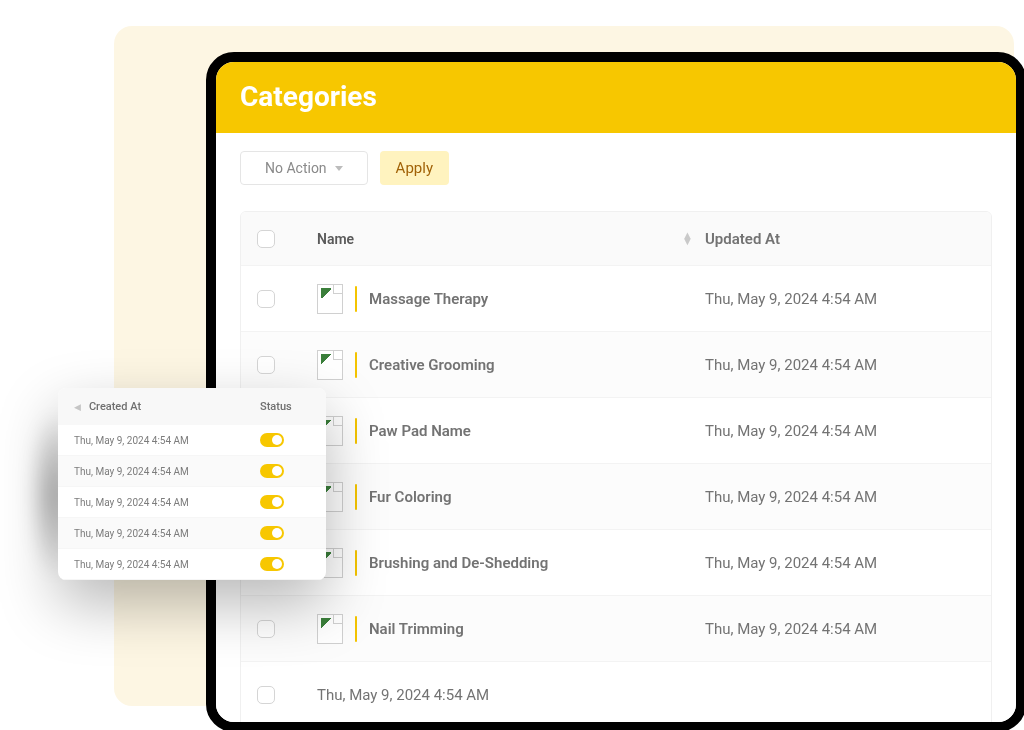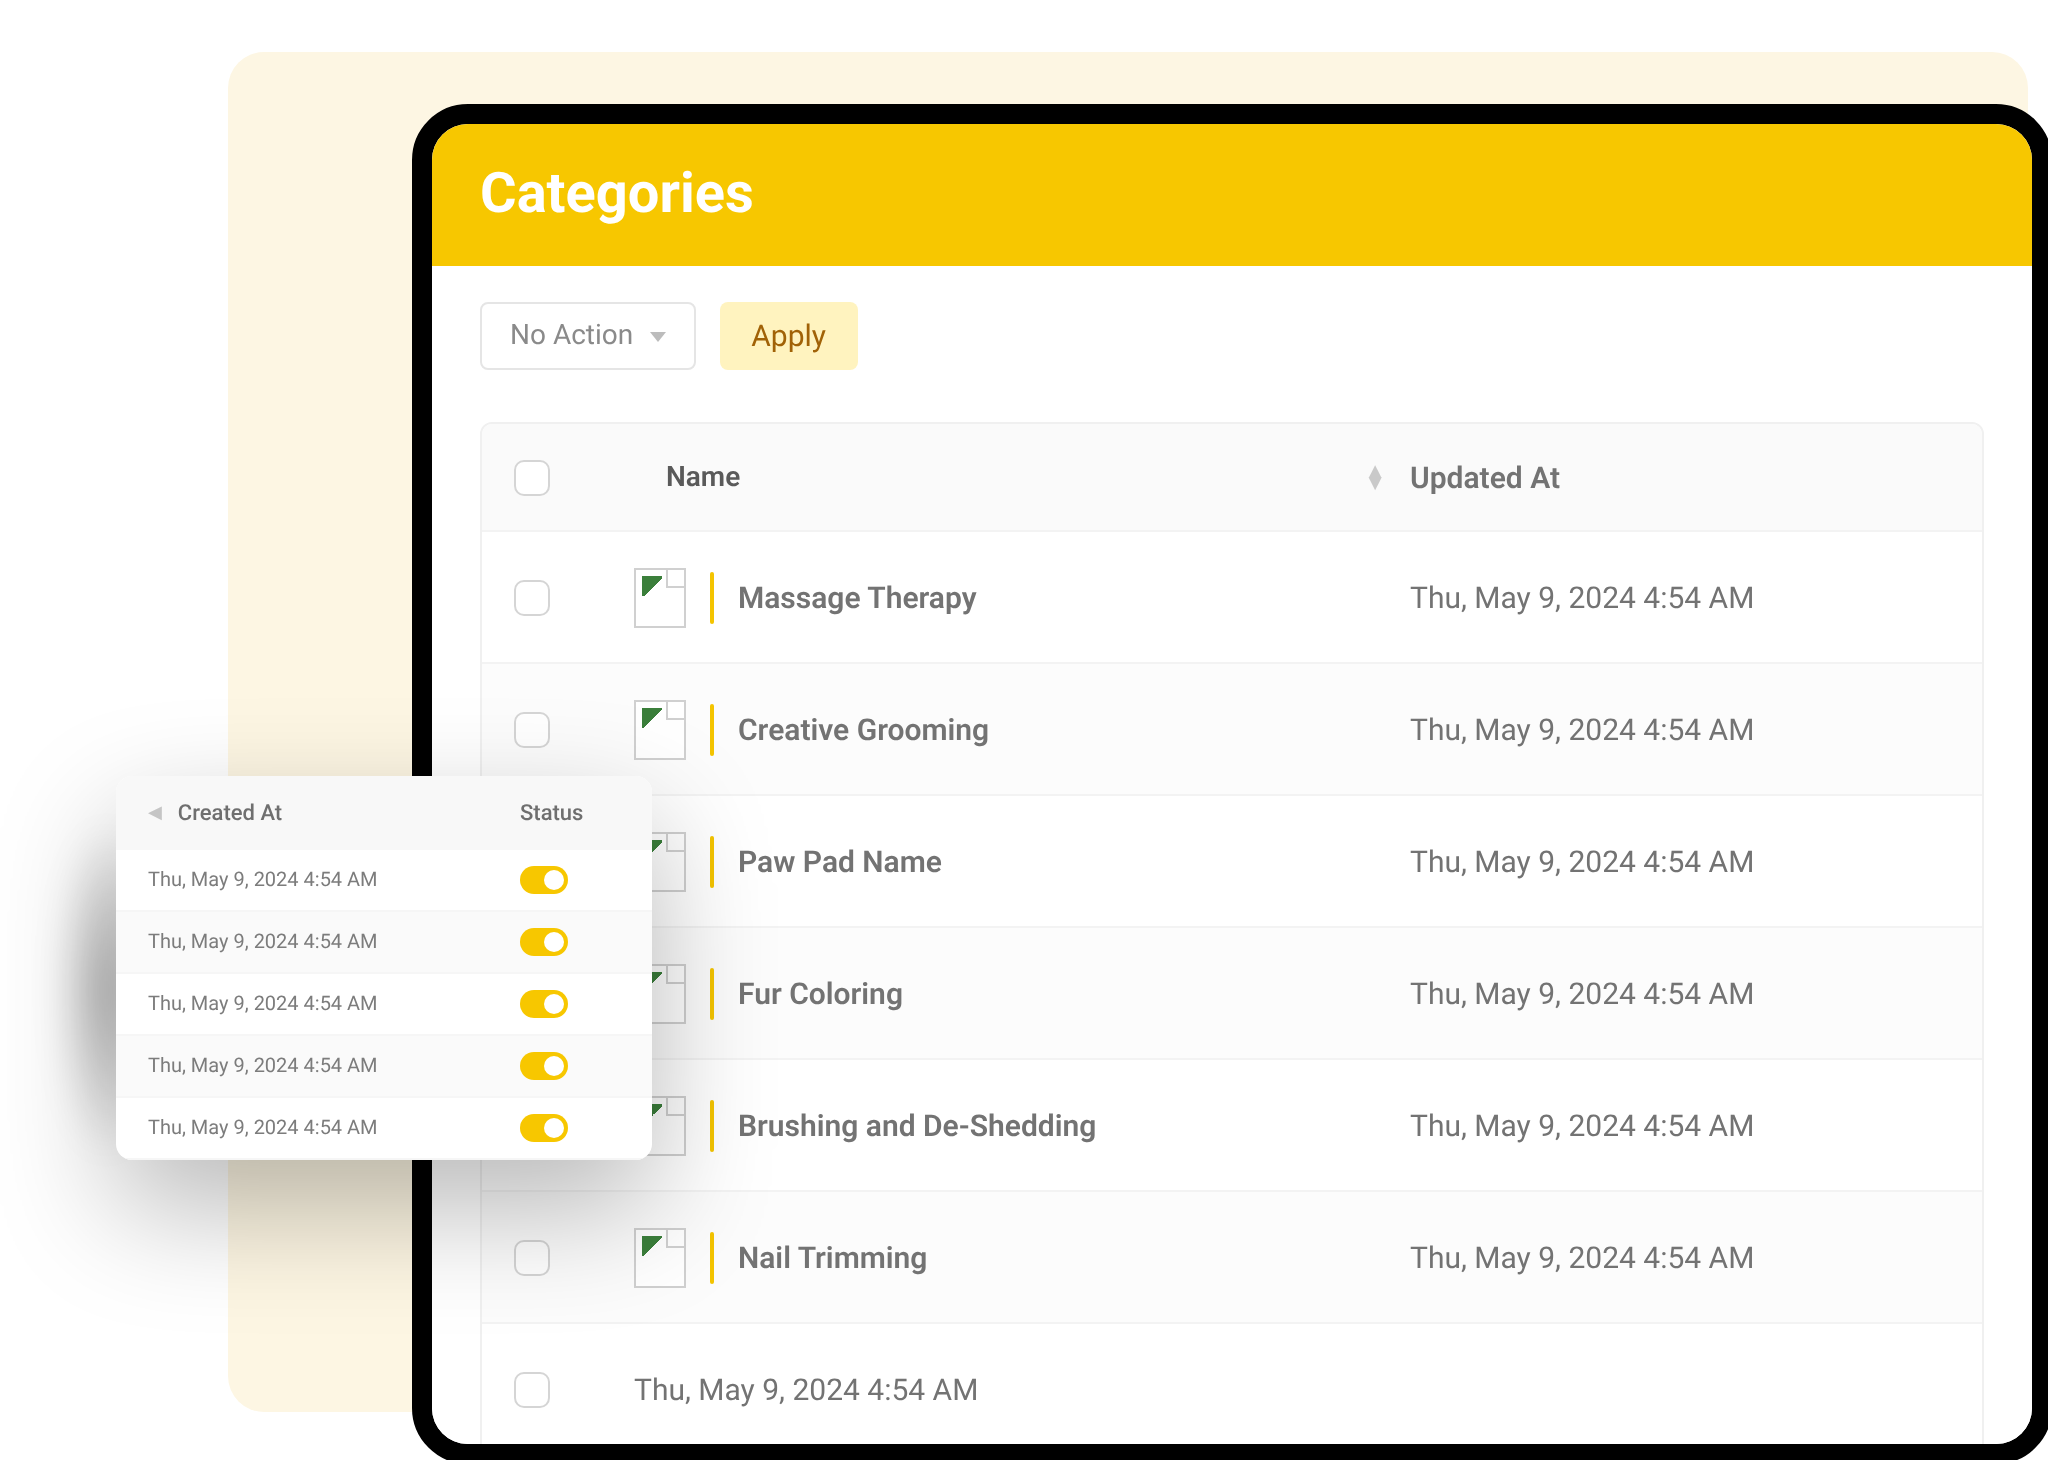--- a/index.html
+++ b/index.html
@@ -43,21 +43,21 @@
 .action-row {
   display: flex;
   align-items: center;
   gap: 12px;
   margin-bottom: 26px;
 }
 
 .dropdown-btn {
   border: 1px solid #e5e5e5;
   border-radius: 4px;
-  padding: 8px 14px;
+  padding: 8px 24px;
   color: #8a8a8a;
   font-size: 14px;
   display: inline-flex;
   align-items: center;
   gap: 8px;
   background: #fff;
   cursor: pointer;
 }
 .dropdown-btn .caret {
   display: inline-block;
@@ -141,21 +141,21 @@
 }
 
 .name-link {
   color: #737373;
   font-weight: 600;
   font-size: 15px;
   cursor: pointer;
 }
 
 .sort-icon { color: #c9c9c9; font-size: 11px; margin-left: auto; margin-right: 12px; display: flex; flex-direction: column; line-height: 6px; }
-.name-head-wrap { display: flex; align-items: center; flex: 1; margin-left: 16px; }
+.name-head-wrap { display: flex; align-items: center; flex: 1; }
 
 .popup-card {
   position: absolute;
   left: 58px;
   top: 388px;
   width: 268px;
   background: #ffffff;
   border-radius: 8px;
   box-shadow: 0 24px 60px rgba(0,0,0,0.28);
   overflow: hidden;

